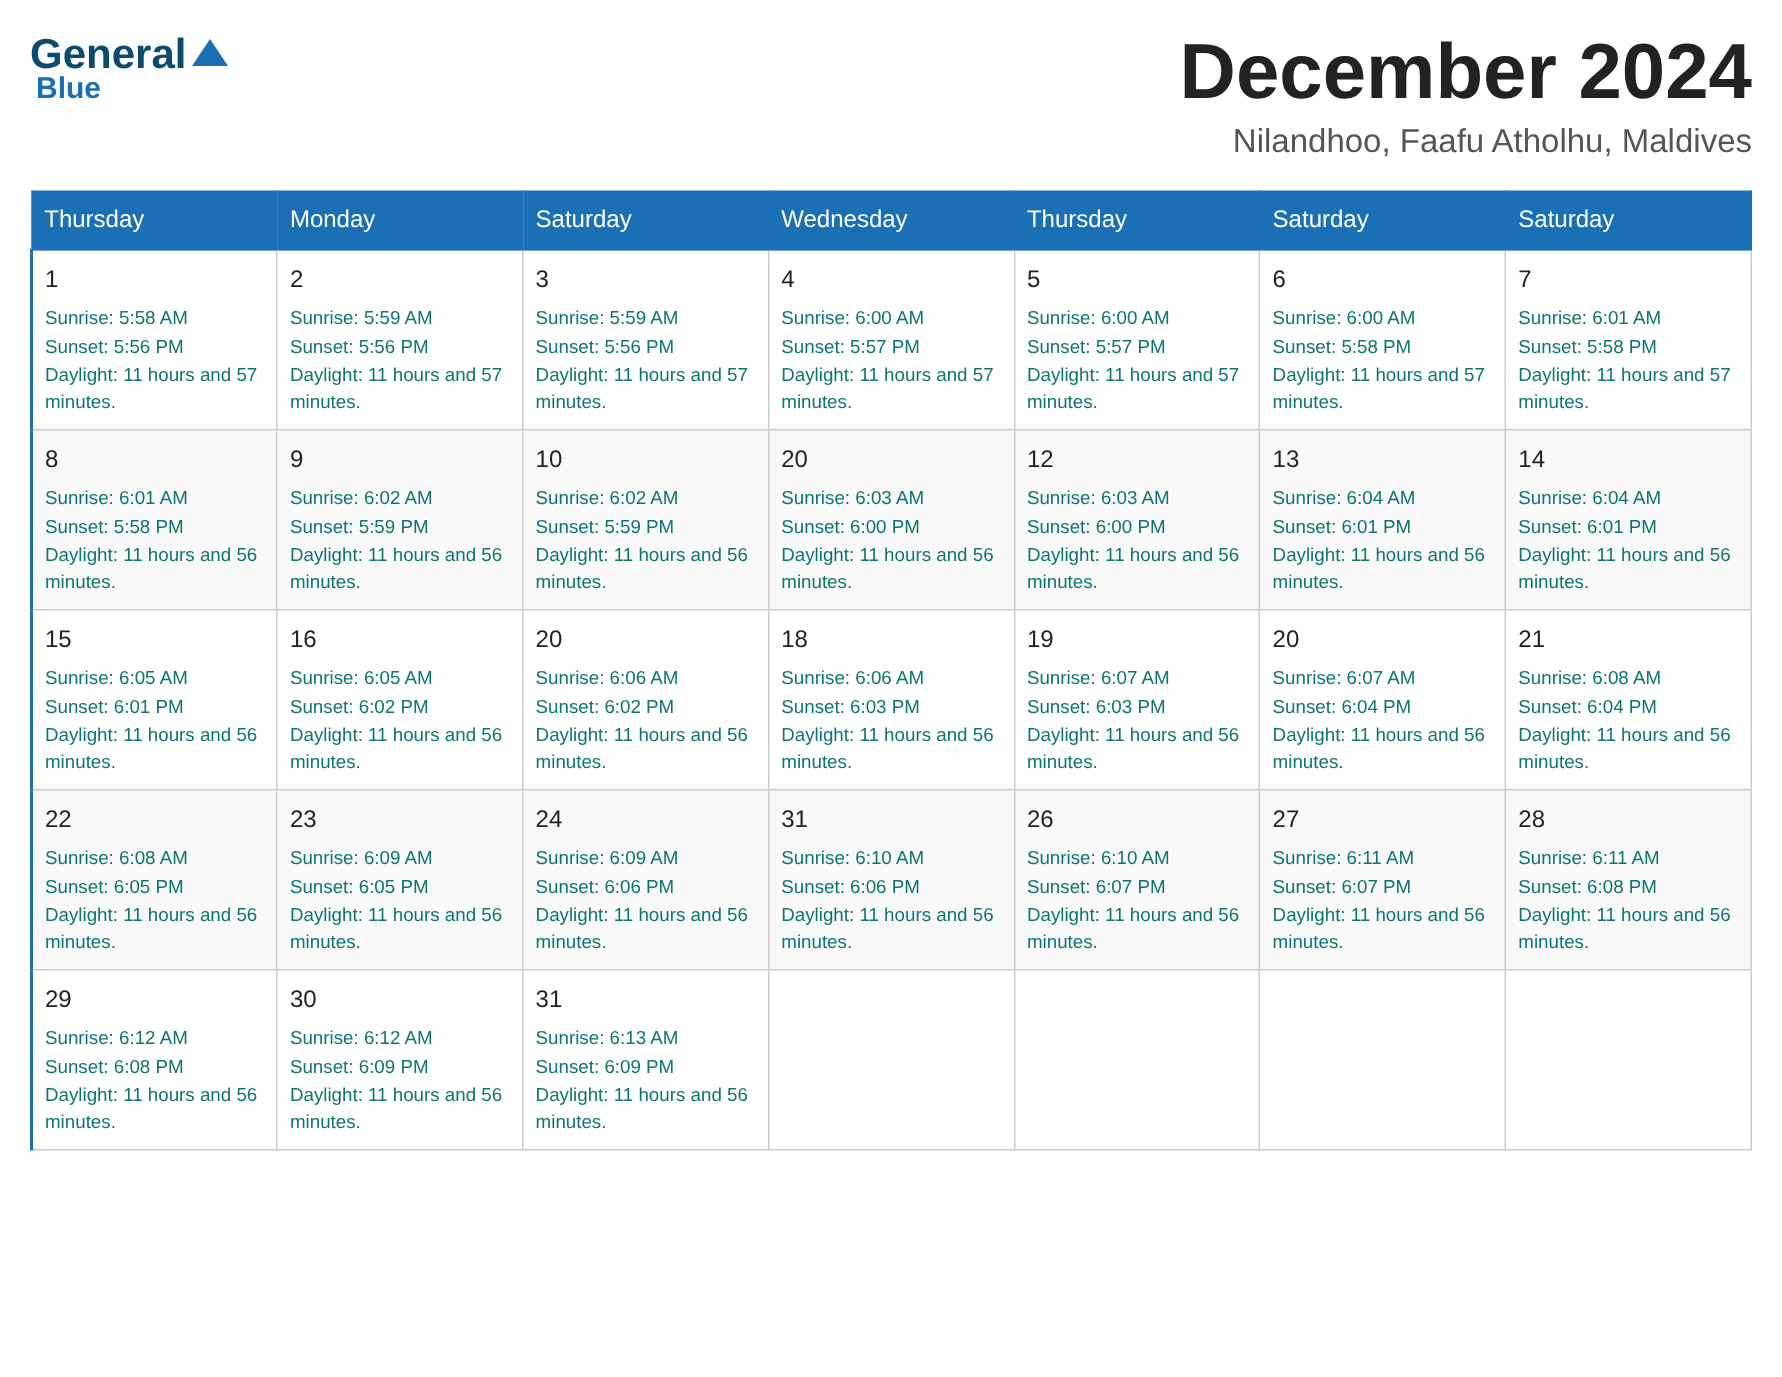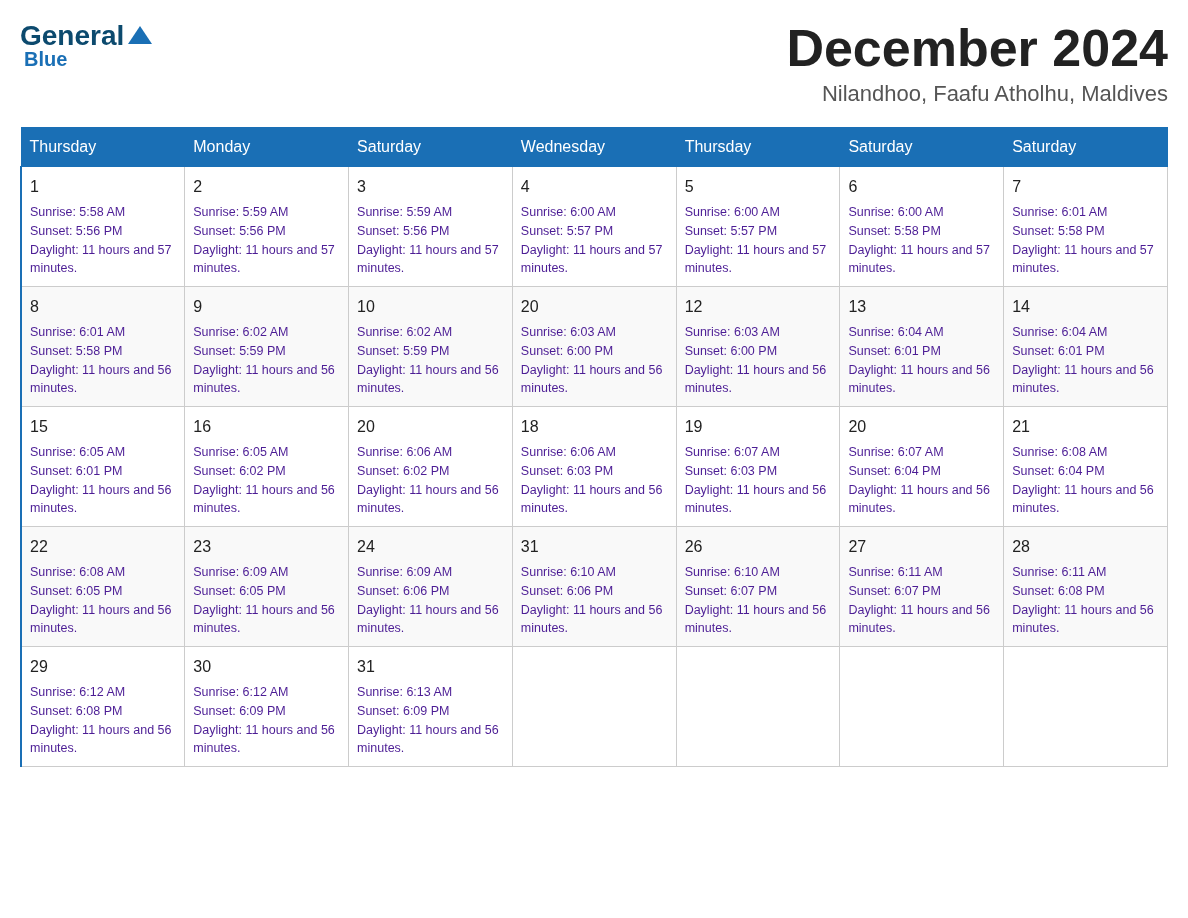--- a/index.html
+++ b/index.html
@@ -75,21 +75,21 @@
     }
     td .day-number {
       font-size: 16px;
       font-weight: normal;
       color: #222;
       display: block;
       margin-bottom: 4px;
     }
     td .day-info {
       font-size: 12.5px;
-      color: #4c1d95;
+      color: #0f766e;
     }
     tr:nth-child(odd) td {
       background-color: #fff;
     }
     tr:nth-child(even) td {
       background-color: #f9f9f9;
     }
     tbody tr td:first-child {
       border-left: 2px solid #1a6fb5;
     }

